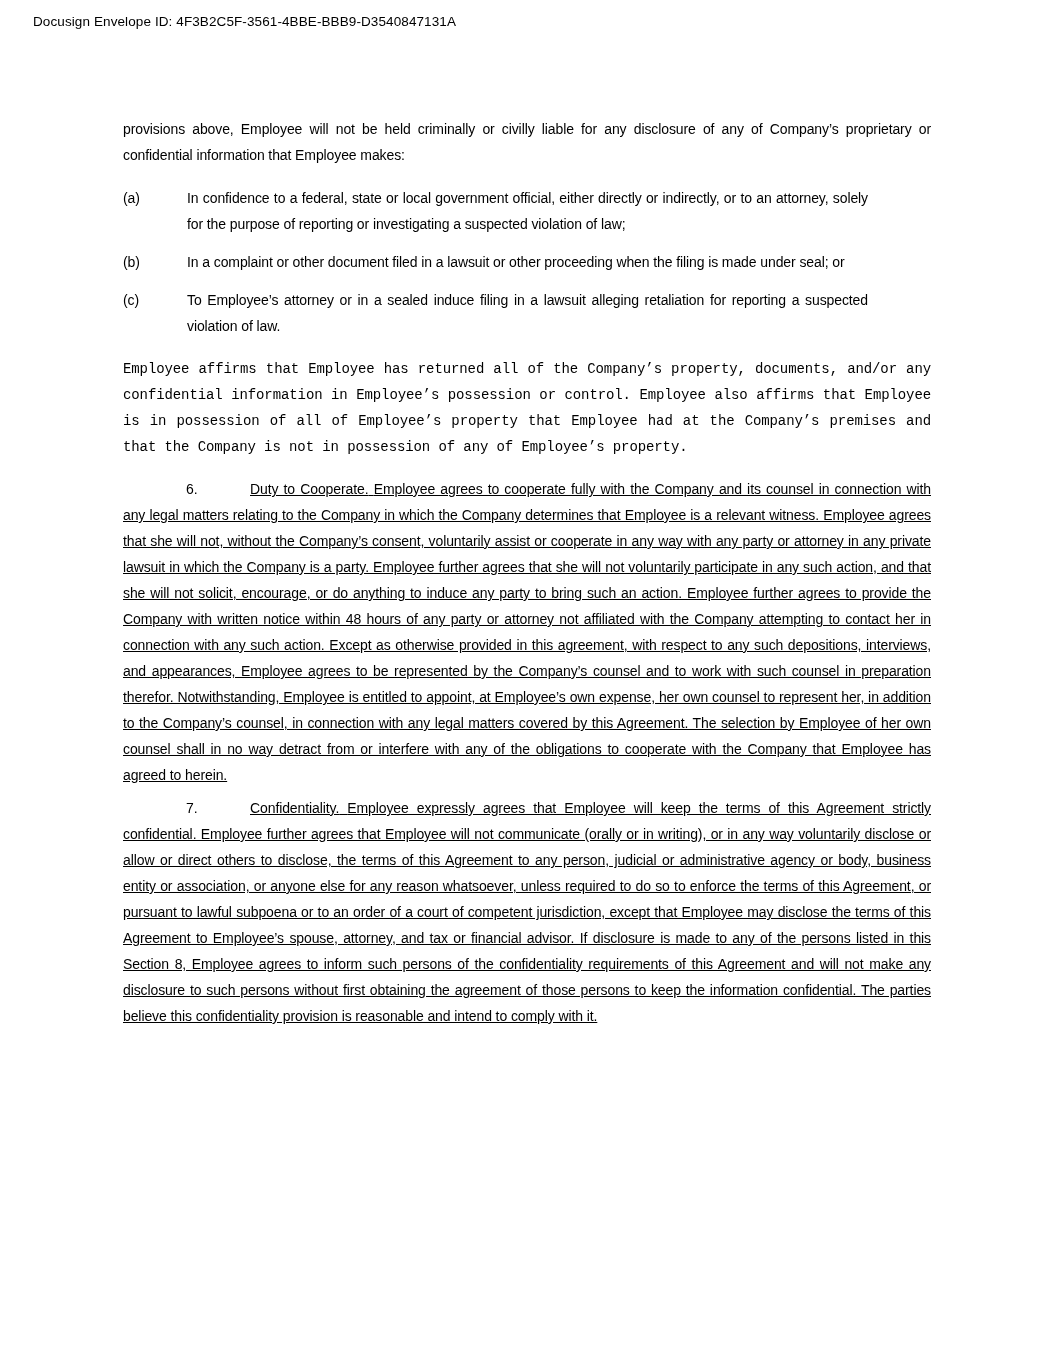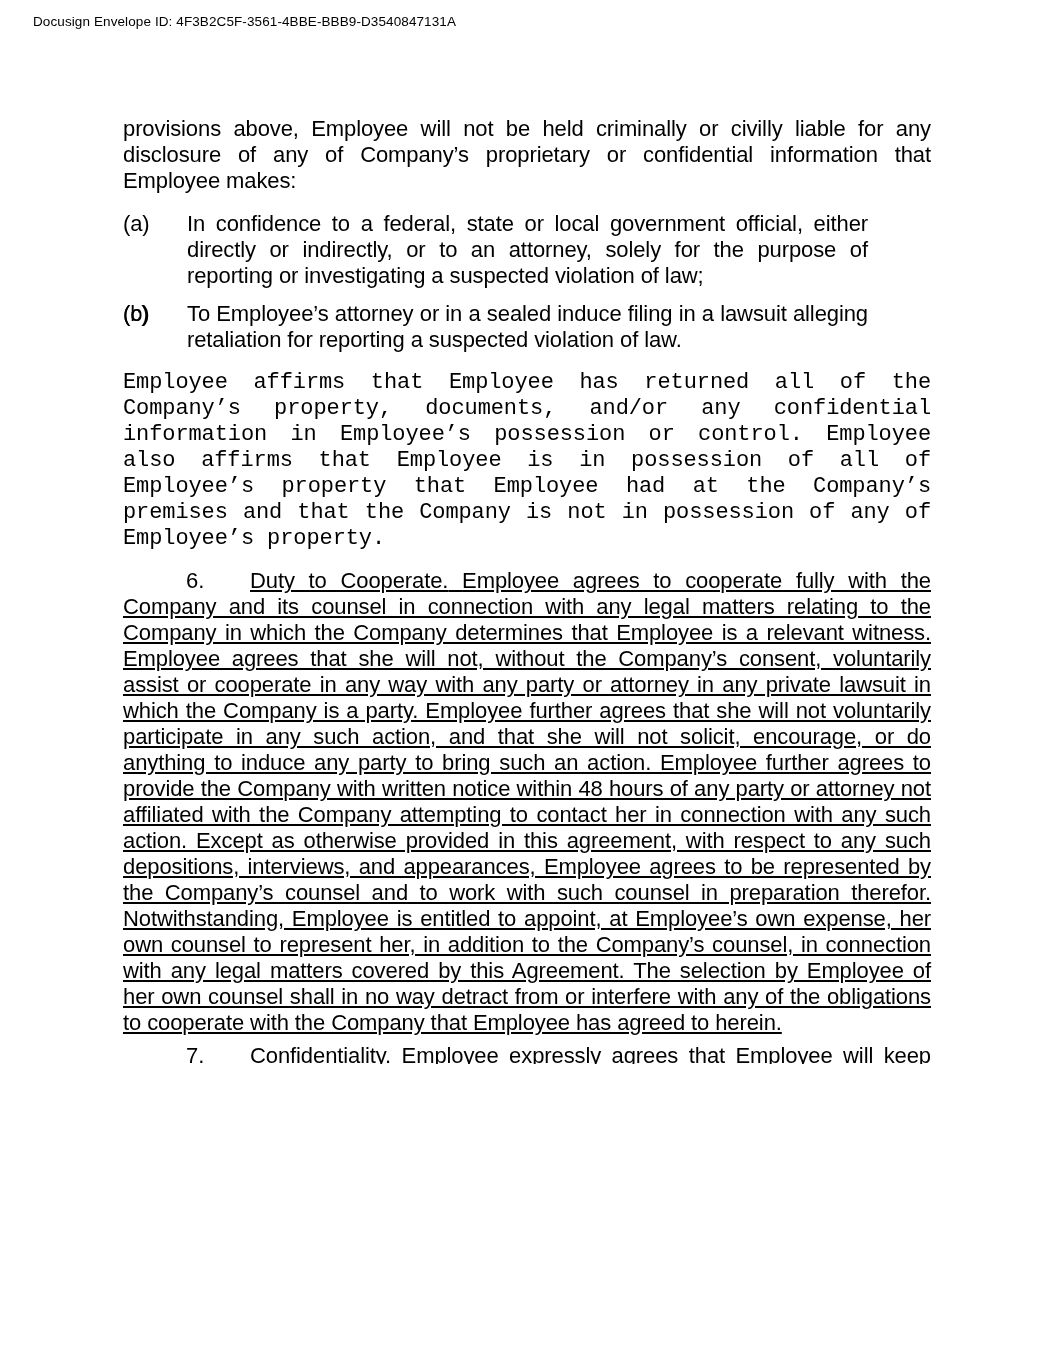--- a/index.html
+++ b/index.html
@@ -26,21 +26,21 @@
     white-space: nowrap;
   }
   .content {
     position: absolute;
     top: 116px;
     left: 123px;
     width: 808px;
   }
   .content p, .content .list-item {
     margin: 0 0 15px 0;
-    font-size: 22px;
+    font-size: 14px;
     line-height: 26px;
     text-align: justify;
     letter-spacing: -0.1px;
   }
   .intro {
     margin-bottom: 17px !important;
   }
   .list-wrap {
     margin-bottom: 2px;
   }
@@ -86,21 +86,21 @@
 
     <p class="intro">provisions above, Employee will not be held criminally or civilly liable for any disclosure of any of Company’s proprietary or confidential information that Employee makes:</p>
 
     <div class="list-wrap">
 
       <div class="list-item">
         <span class="li-label">(a)</span><span>In confidence to a federal, state or local government official, either directly or indirectly, or to an attorney, solely for the purpose of reporting or investigating a suspected violation of law;</span>
       </div>
 
       <div class="list-item">
-        <span class="li-label">(b)</span>
+        <span class="li-label">(b)</span><span>In a complaint or other document filed in a lawsuit or other proceeding when the filing is made under seal; or</span>
       </div>
 
       <div class="list-item">
         <span class="li-label">(c)</span><span>To Employee’s attorney or in a sealed induce filing in a lawsuit alleging retaliation for reporting a suspected violation of law.</span>
       </div>
 
     </div>
 
     <p class="affirm">Employee affirms that Employee has returned all of the Company’s property, documents, and/or any confidential information in Employee’s possession or control. Employee also affirms that Employee is in possession of all of Employee’s property that Employee had at the Company’s premises and that the Company is not in possession of any of Employee’s property.</p>
 

